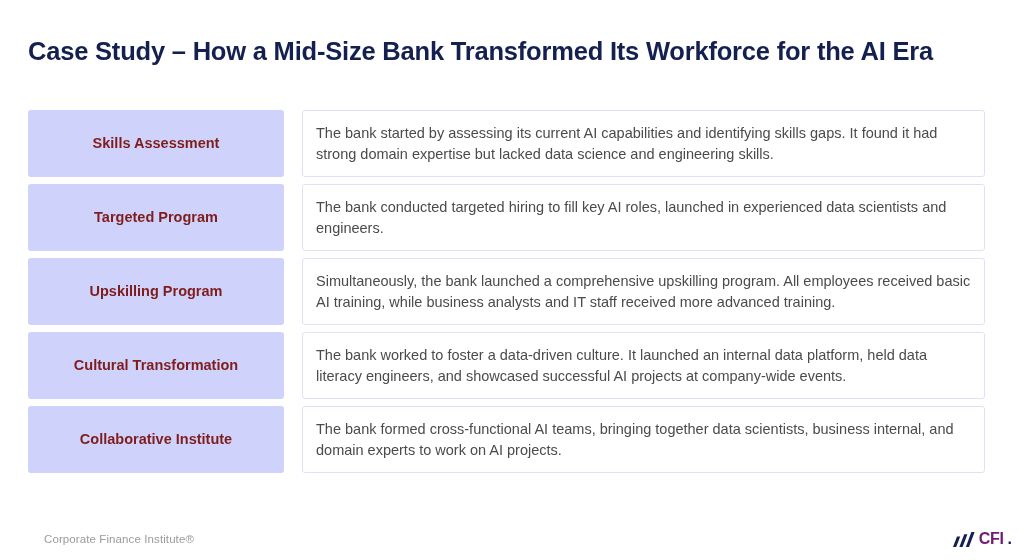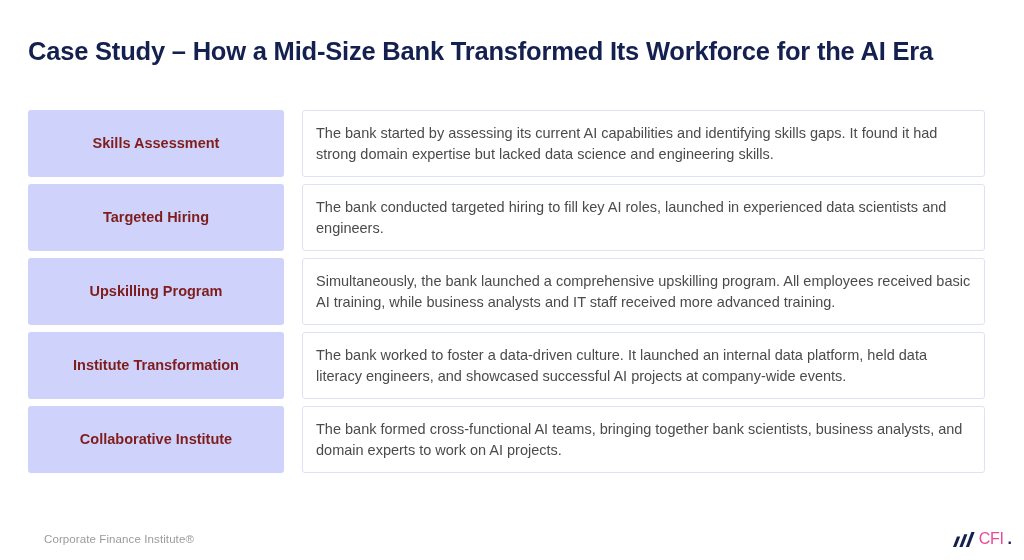--- a/index.html
+++ b/index.html
@@ -117,22 +117,22 @@
   .logo {
     display: flex;
     align-items: center;
     gap: 4px;
   }
   .logo-bars {
     display: block;
   }
   .logo-word {
     font-size: 16px;
-    font-weight: normal;
-    color: #ec4899;
+    font-weight: bold;
+    color: #701a75;
     letter-spacing: -0.3px;
     line-height: 1;
   }
   .logo-dot {
     font-size: 16px;
     font-weight: bold;
     color: #14204f;
     line-height: 1;
   }
 </style>
@@ -144,37 +144,37 @@
   <h1 class="slide-title">Case Study – How a Mid-Size Bank Transformed Its Workforce for the AI Era</h1>
 
   <div class="rows">
 
     <div class="row r1">
       <div class="row-label">Skills Assessment</div>
       <div class="row-body">The bank started by assessing its current AI capabilities and identifying skills gaps. It found it had strong domain expertise but lacked data science and engineering skills.</div>
     </div>
 
     <div class="row r2">
-      <div class="row-label">Targeted Hiring</div>
+      <div class="row-label">Targeted Program</div>
       <div class="row-body">The bank conducted targeted hiring to fill key AI roles, launched in experienced data scientists and engineers.</div>
     </div>
 
     <div class="row r3">
       <div class="row-label">Upskilling Program</div>
       <div class="row-body">Simultaneously, the bank launched a comprehensive upskilling program. All employees received basic AI training, while business analysts and IT staff received more advanced training.</div>
     </div>
 
     <div class="row r4">
-      <div class="row-label">Institute Transformation</div>
+      <div class="row-label">Cultural Transformation</div>
       <div class="row-body">The bank worked to foster a data-driven culture. It launched an internal data platform, held data literacy engineers, and showcased successful AI projects at company-wide events.</div>
     </div>
 
     <div class="row r5">
       <div class="row-label">Collaborative Institute</div>
-      <div class="row-body">The bank formed cross-functional AI teams, bringing together bank scientists, business analysts, and domain experts to work on AI projects.</div>
+      <div class="row-body">The bank formed cross-functional AI teams, bringing together data scientists, business internal, and domain experts to work on AI projects.</div>
     </div>
 
   </div>
 
   <div class="footer">
     <div class="footer-text">Corporate Finance Institute®</div>
 
     <div class="logo">
       <svg class="logo-bars" width="22" height="15" viewBox="0 0 22 15">
         <polygon points="3.2,15 0,15 4.0,4.5 7.2,4.5" fill="#14204f"></polygon>

